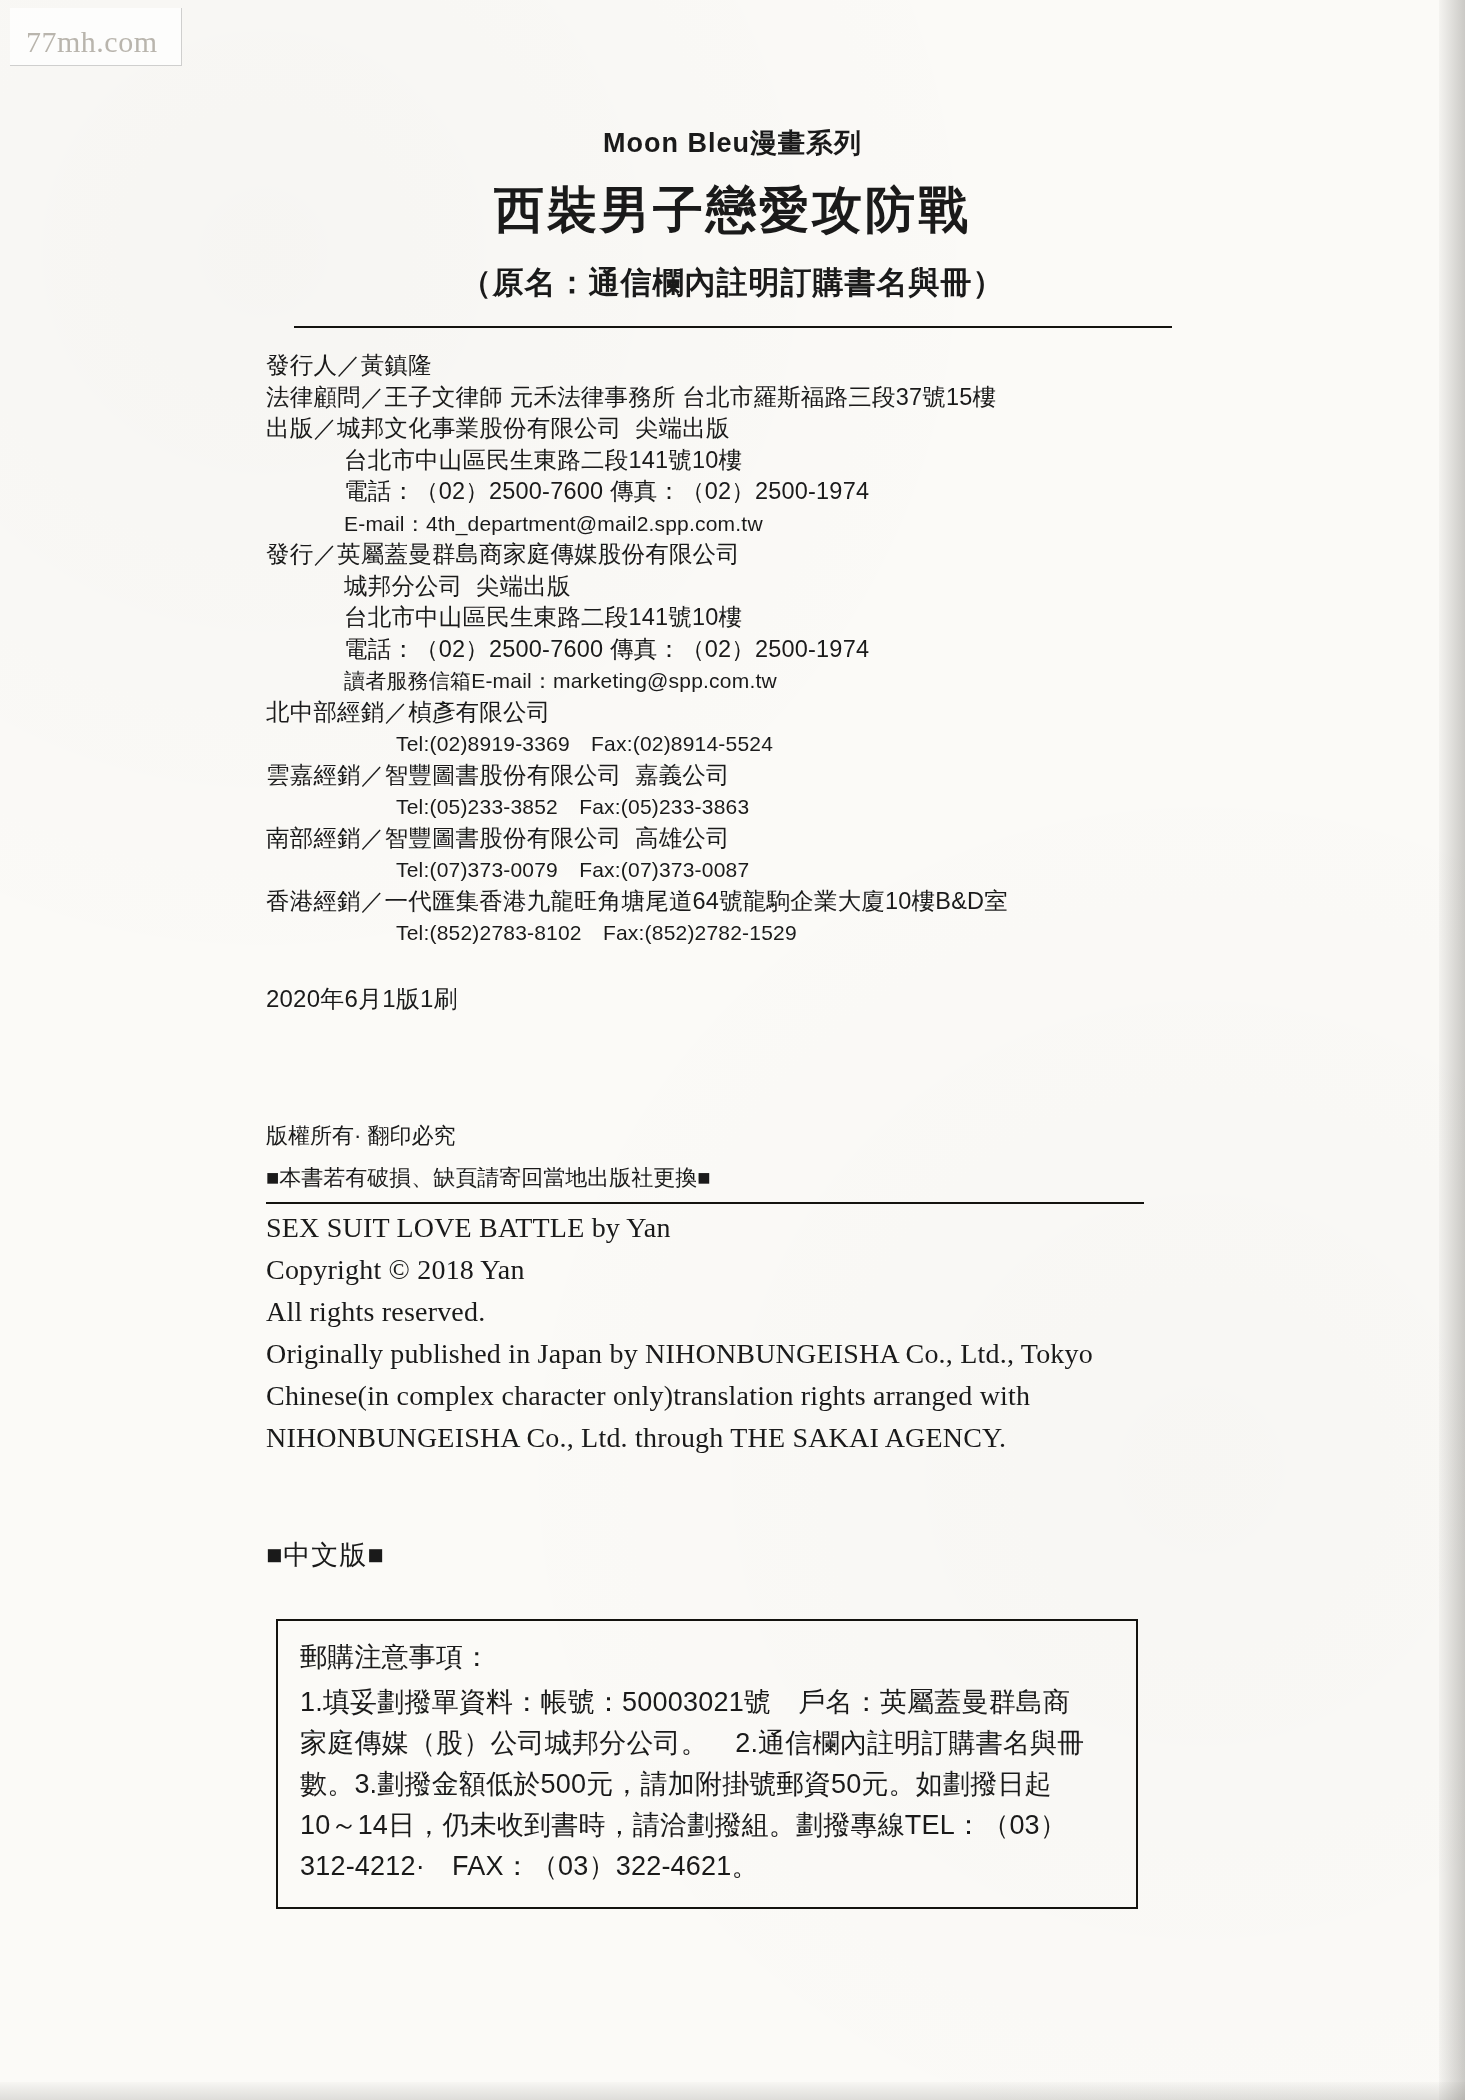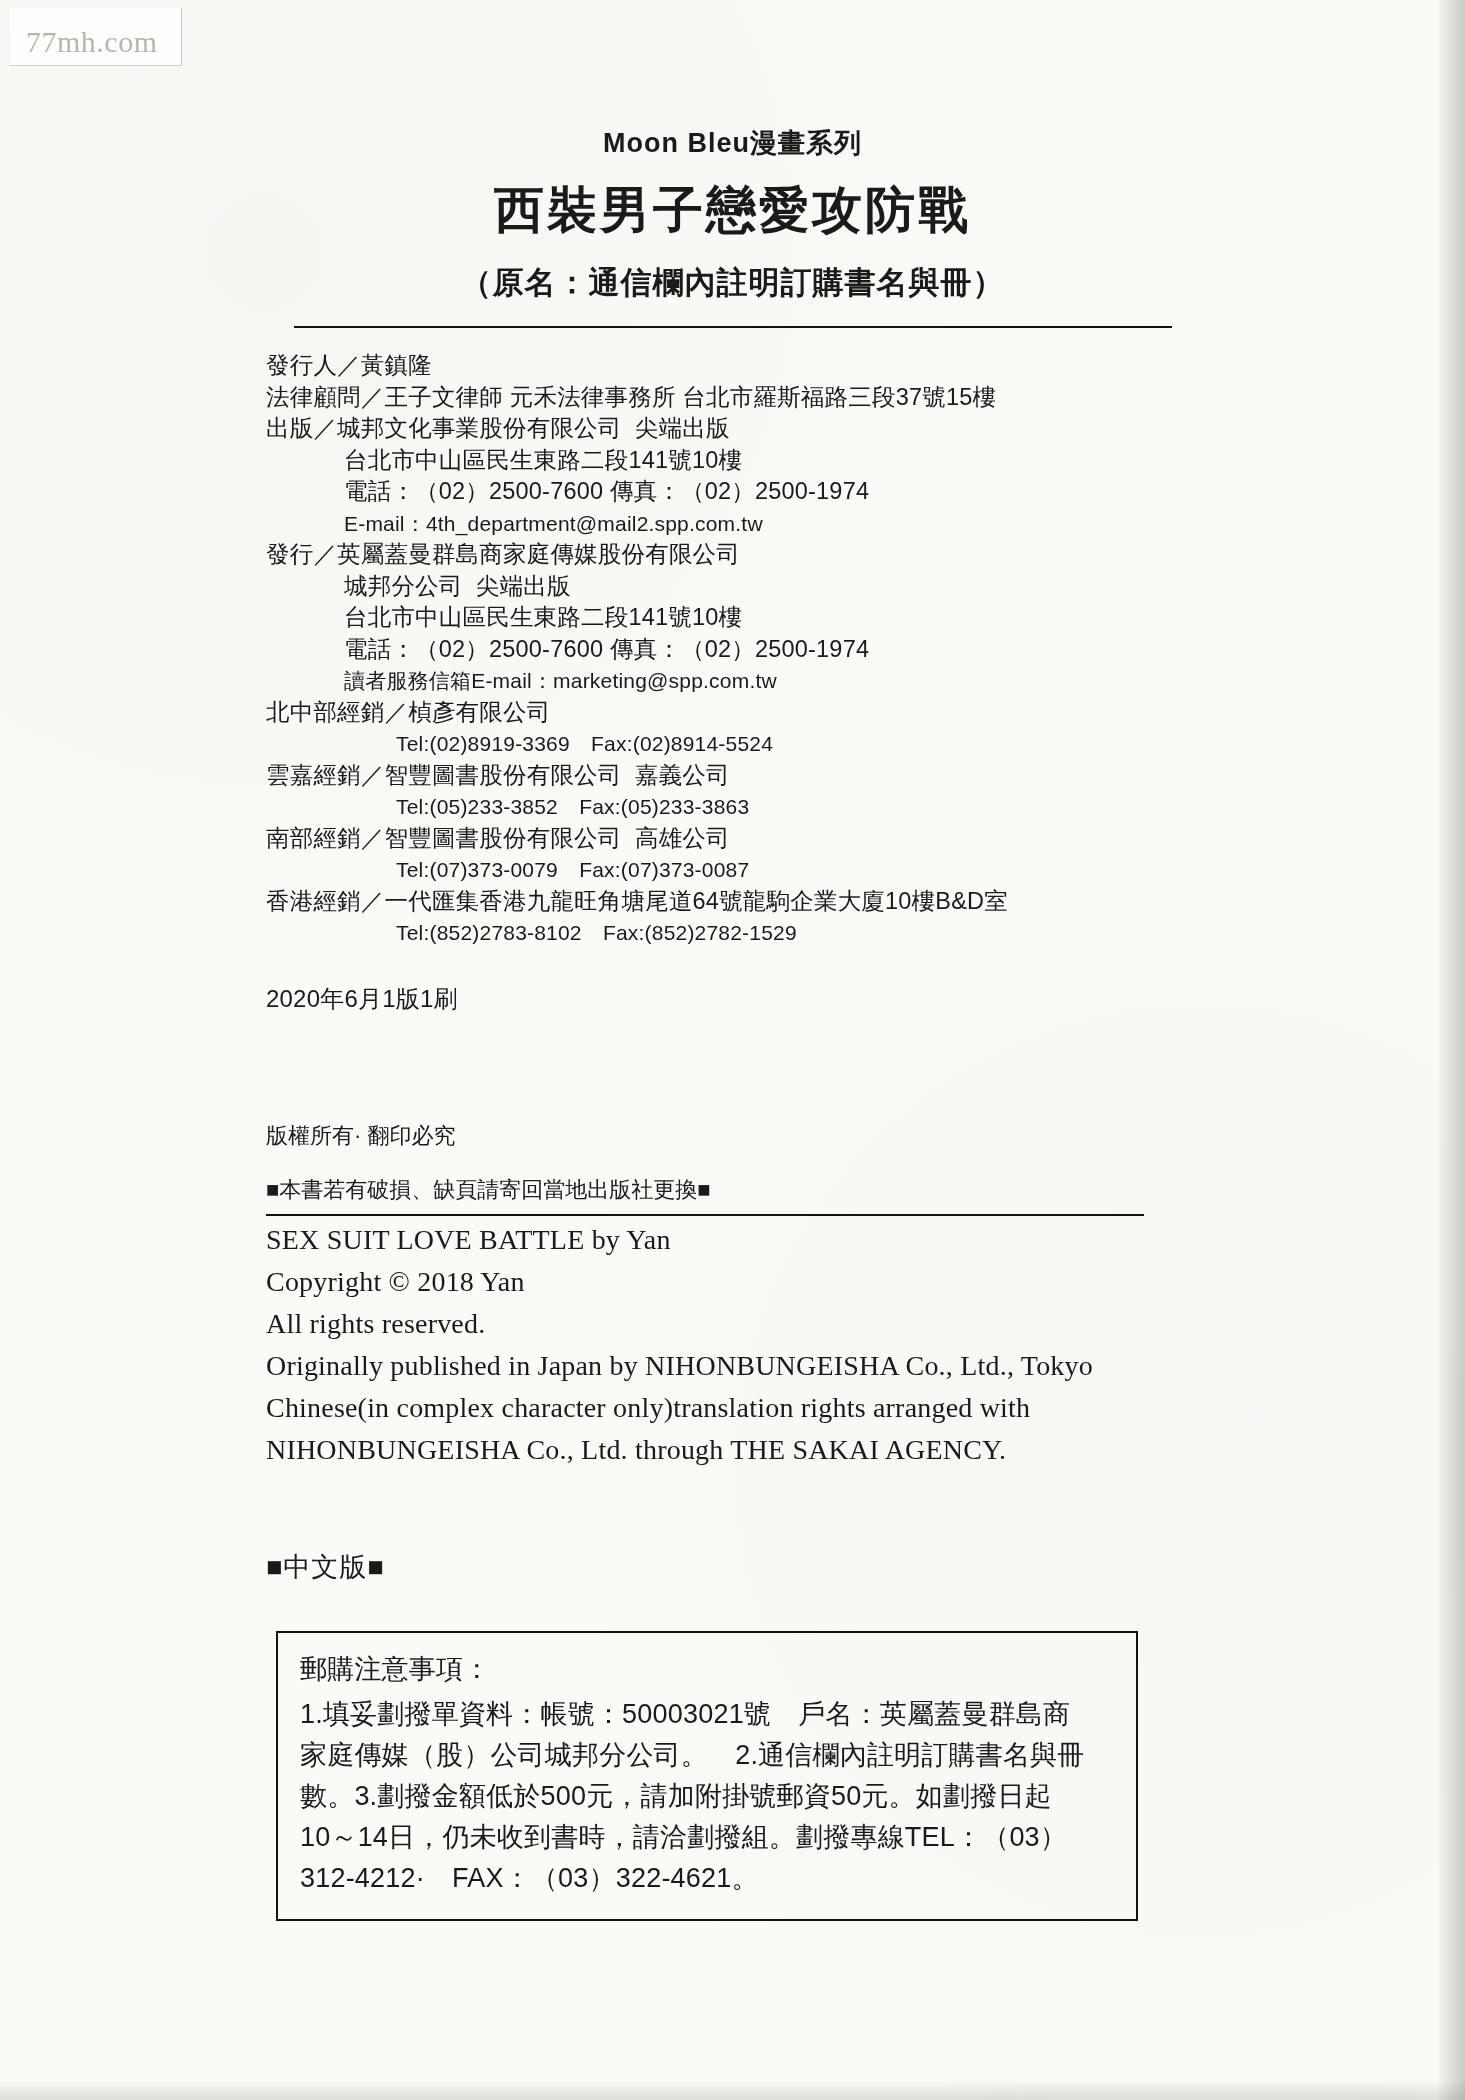--- a/index.html
+++ b/index.html
@@ -118,21 +118,21 @@
   }
 
   
   .rights {
     margin-top: 104px;
     padding-left: 266px;
     font-family: "Liberation Sans", sans-serif;
     font-size: 22px;
     line-height: 36px;
   }
-  .rights .ln2 { margin-top: 18px; }
+  .rights .ln2 { margin-top: 6px; }
   .rule-mid {
     width: 878px;
     margin-left: 266px;
     margin-top: 6px;
     border-top: 2px solid #14130f;
   }
   .en-block {
     margin-top: 3px;
     padding-left: 266px;
     font-family: "Liberation Serif", serif;

